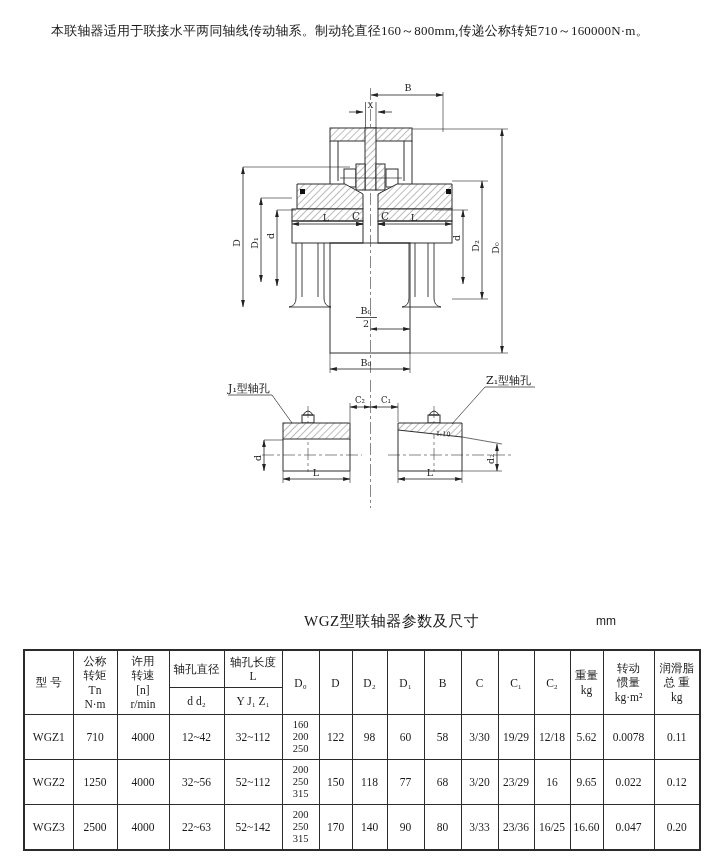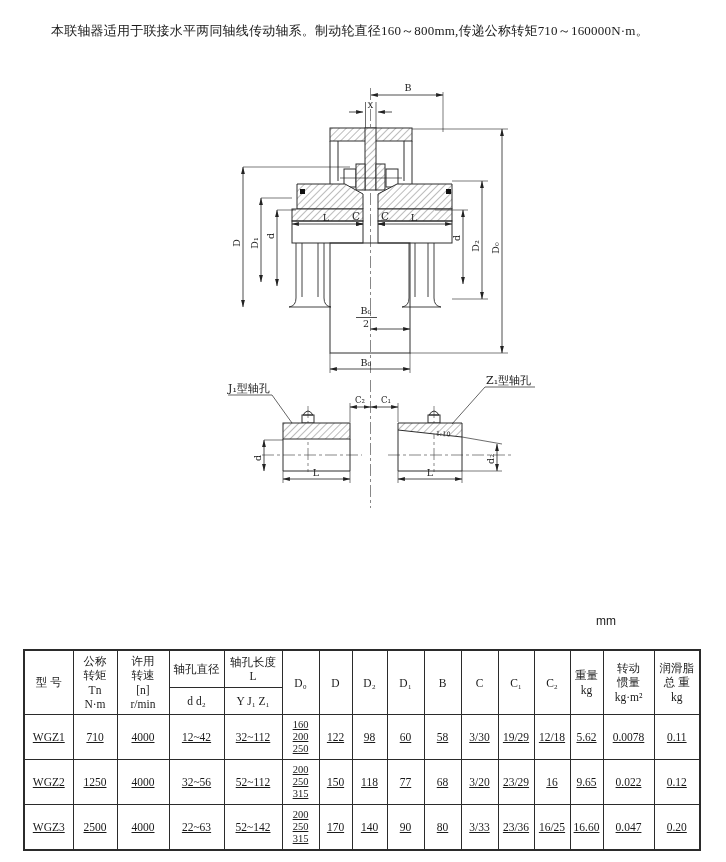--- a/index.html
+++ b/index.html
@@ -13,21 +13,21 @@
   .caption-unit{position:absolute;left:596px;top:2px;font-size:12px;font-family:"Liberation Sans","DejaVu Sans",sans-serif;}
   table.params{position:absolute;top:649px;left:23px;border-collapse:collapse;table-layout:fixed;
                font-size:11.5px;text-align:center;}
   table.params th,table.params td{border:1px solid #2b2b2b;padding:0 1px;font-weight:normal;
                vertical-align:middle;}
   table.params{border:2px solid #2b2b2b;}
   .ml{white-space:pre-line;line-height:1.25;}
   .d0cell{font-size:10.5px;line-height:1.15;}
   thead tr:first-child th{height:36px;}
   thead tr:nth-child(2) th{height:26px;}
-  tbody td{height:44px;text-decoration:underline;}
+  tbody td{height:44px;}
   svg text{font-family:"DejaVu Serif","Liberation Serif",serif;fill:#222;}
 </style>
 </head>
 <body>
 
 <p class="intro">本联轴器适用于联接水平两同轴线传动轴系。制动轮直径160～800mm,传递公称转矩710～160000N·m。</p>
 
 <svg class="drawing-svg" width="726" height="540" viewBox="0 0 726 540">
   <defs>
     <pattern id="h" width="5" height="5" patternUnits="userSpaceOnUse" patternTransform="rotate(45)">
@@ -198,20 +198,21 @@
     <text x="228" y="392" font-size="11" stroke="none">J₁型轴孔</text>
     <line x1="228" y1="395" x2="272" y2="395" stroke-width="0.7"></line>
     <line x1="272" y1="395" x2="292" y2="423" stroke-width="0.7"></line>
     <text x="486" y="384" font-size="11" stroke="none">Z₁型轴孔</text>
     <line x1="485" y1="387" x2="535" y2="387" stroke-width="0.7"></line>
     <line x1="485" y1="387" x2="452" y2="424" stroke-width="0.7"></line>
   </g>
 </svg>
 
 <div class="caption-row">
+  <span class="caption-title">WGZ型联轴器参数及尺寸</span>
   <span class="caption-unit">mm</span>
 </div>
 
 <table class="params">
   <colgroup>
     <col style="width:49px">
       <col style="width:44px">
       <col style="width:52px">
       <col style="width:55px">
     <col style="width:58px">

